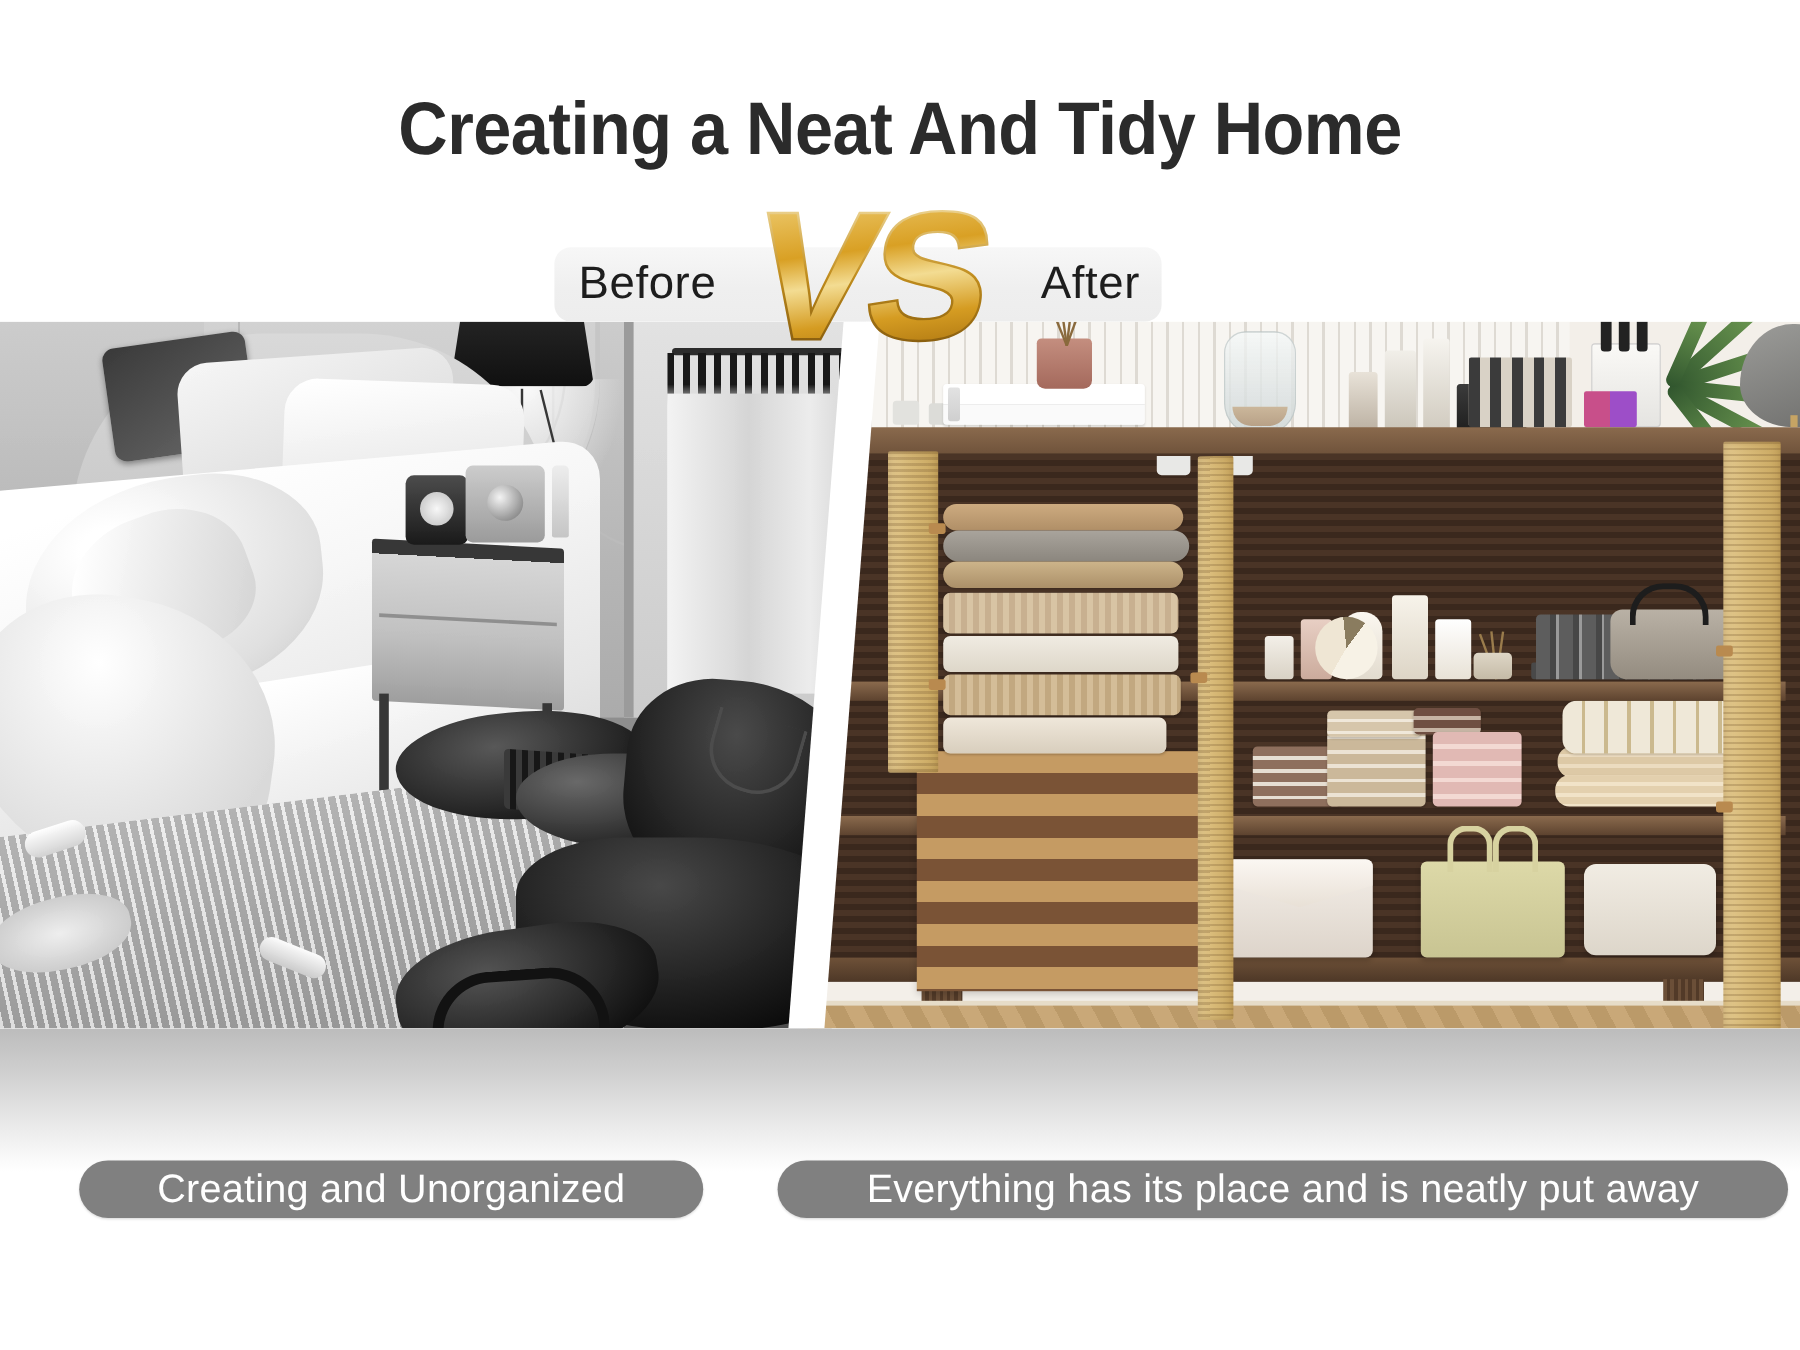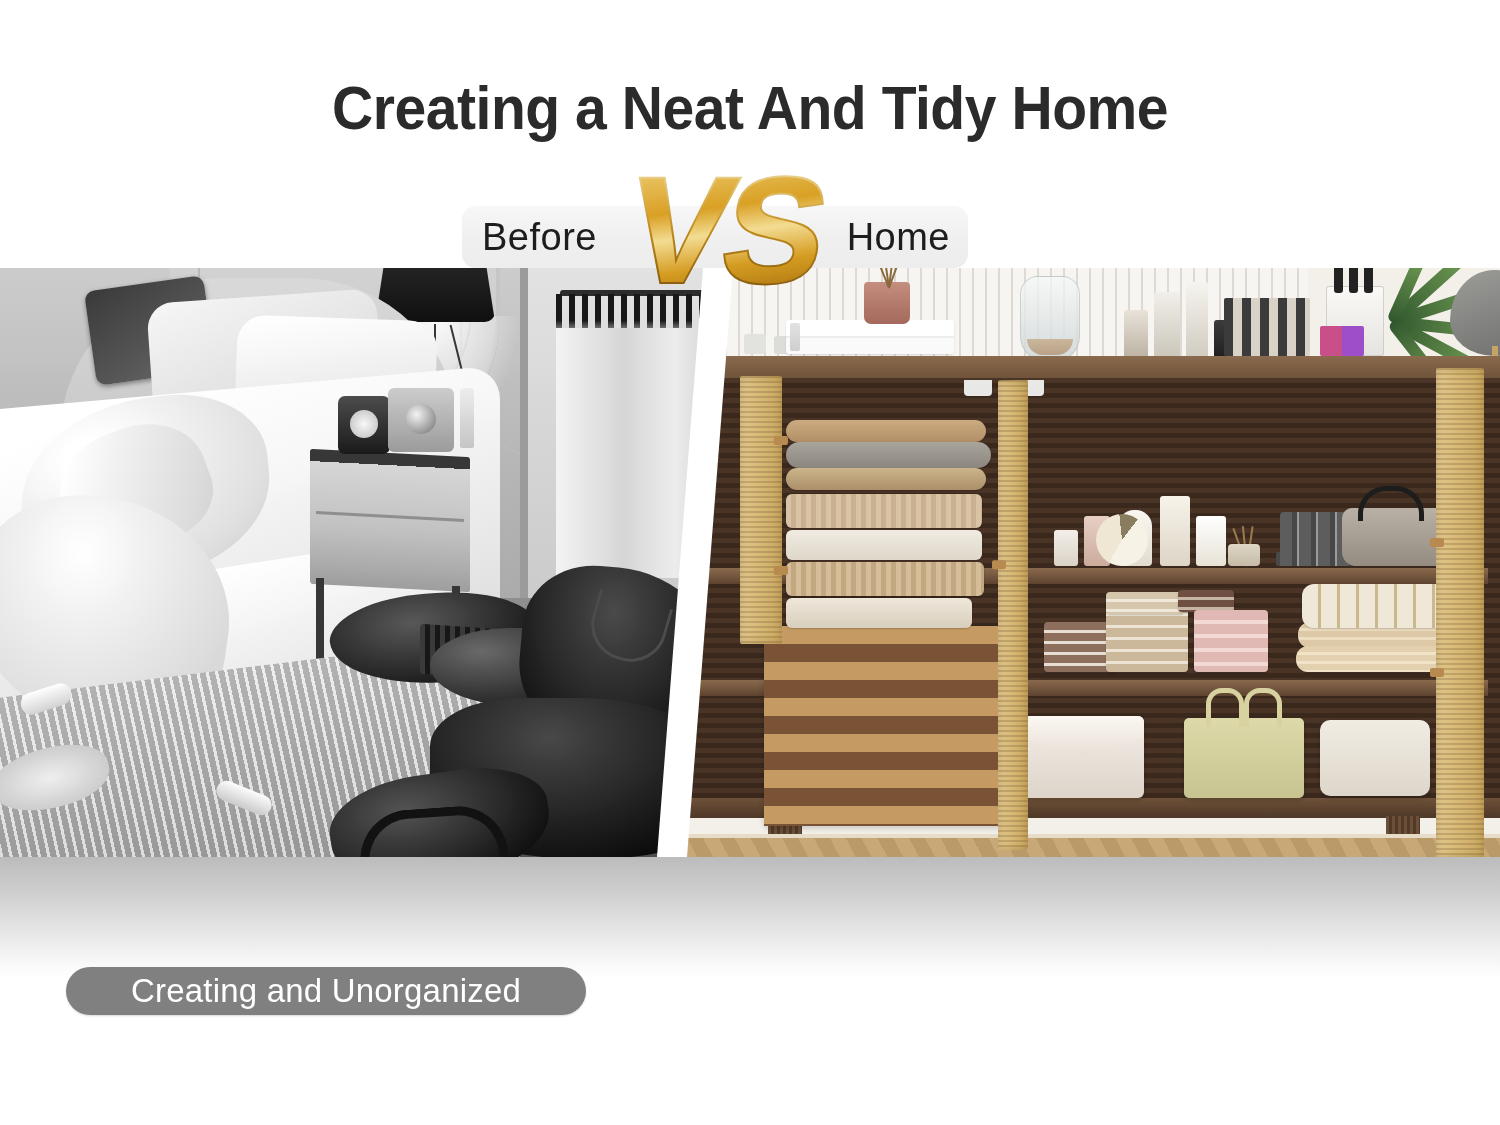--- a/index.html
+++ b/index.html
@@ -547,21 +547,21 @@
       <svg width="1500" height="589" viewBox="0 0 1500 589" xmlns="http://www.w3.org/2000/svg">
         <polygon points="703,0 733,0 687,589 657,589" fill="#ffffff"></polygon>
       </svg>
     </div>
   </div>
 
   <div class="shelf-shadow"></div>
 
   <div class="vs-banner">
     <span class="lbl before">Before</span>
-    <span class="lbl after">Home</span>
+    <span class="lbl after">After</span>
   </div>
 
   <div class="vs-logo" aria-label="VS">
     <svg viewBox="0 0 196 152" xmlns="http://www.w3.org/2000/svg">
       <defs>
         <linearGradient id="gold" x1="0" y1="0" x2="0.15" y2="1">
           <stop offset="0%" stop-color="#f6e6a6"></stop>
           <stop offset="18%" stop-color="#e9c260"></stop>
           <stop offset="42%" stop-color="#d9a024"></stop>
           <stop offset="58%" stop-color="#f3dc92"></stop>
@@ -576,14 +576,17 @@
       </defs>
       <g transform="skewX(-10)">
         <text x="26" y="124" font-family="'Liberation Sans', sans-serif" font-size="150" font-weight="bold" fill="url(#gold)" stroke="url(#goldEdge)" stroke-width="4" paint-order="stroke" letter-spacing="-6">VS</text>
       </g>
     </svg>
   </div>
 
   <div class="caption left">
     <span>Creating and Unorganized</span>
   </div>
+  <div class="caption right">
+    <span>Everything has its place and is neatly put away</span>
+  </div>
 
 </div>
 
 </body></html>

